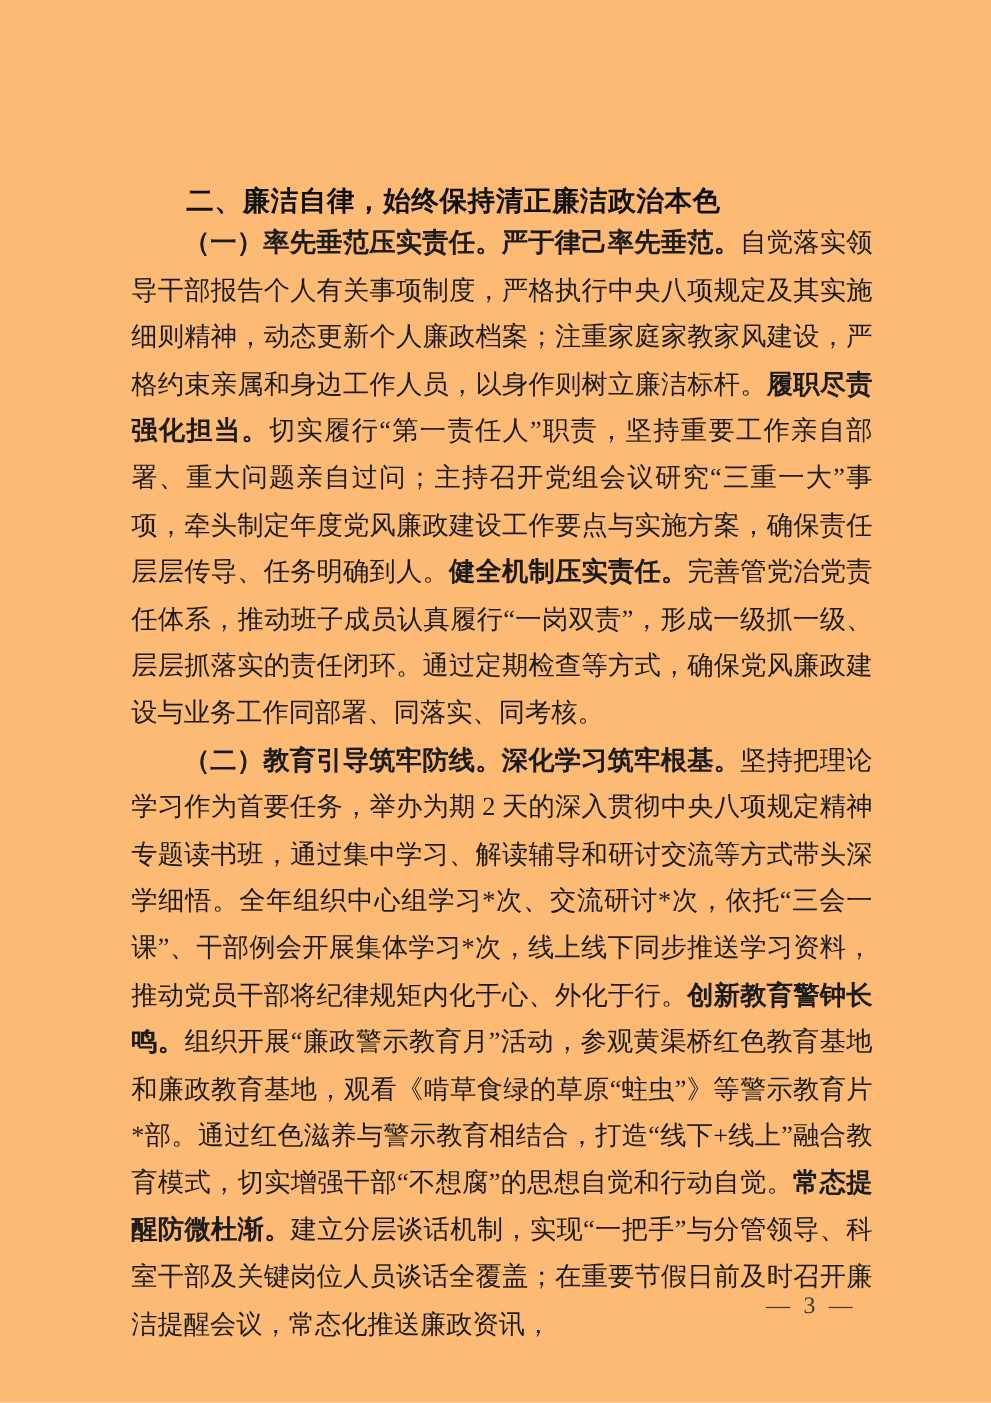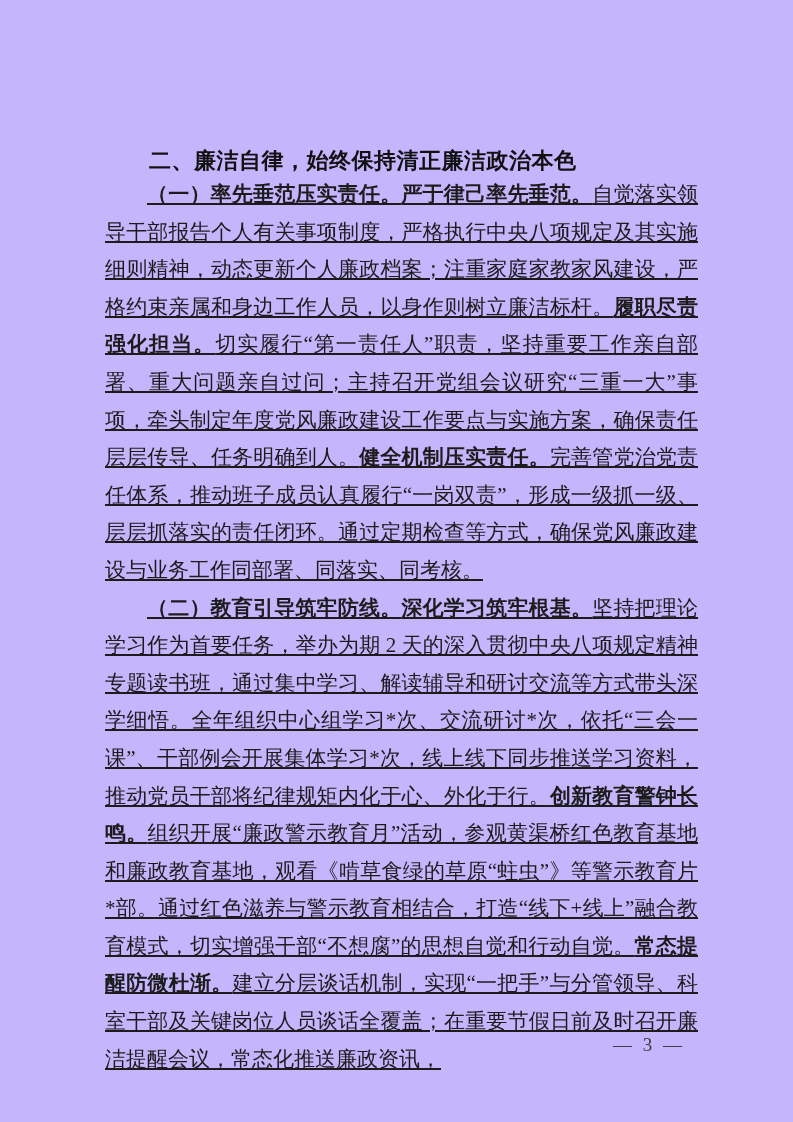--- a/index.html
+++ b/index.html
@@ -11,21 +11,21 @@
     width: 793px;
     height: 1122px;
     font-family: "Liberation Serif", "DejaVu Serif", serif;
     color: #1c1c1c;
     overflow: hidden;
   }
   .page {
     position: relative;
     width: 793px;
     height: 1122px;
-    background: #c4b5fd;
+    background: #fdba74;
   }
   .content {
     position: absolute;
     left: 105px;
     top: 145px;
     width: 593px;
   }
   .heading {
     margin: 0;
     font-family: "Liberation Sans", "DejaVu Sans", sans-serif;
@@ -39,21 +39,21 @@
   .para {
     margin: 0;
     font-size: 21px;
     line-height: 37.6px;
     text-indent: 2em;
     text-align: justify;
     text-justify: inter-character;
     word-break: break-all;
     color: #1c1c1c;
   }
-  .run { font-weight: 400; text-decoration: underline; }
+  .run { font-weight: 400; }
   .run.em { font-weight: 700; }
   .page-number {
     position: absolute;
     right: 108px;
     bottom: 66px;
     font-size: 19px;
     letter-spacing: 3px;
     color: #3a3a3a;
     white-space: nowrap;
   }

